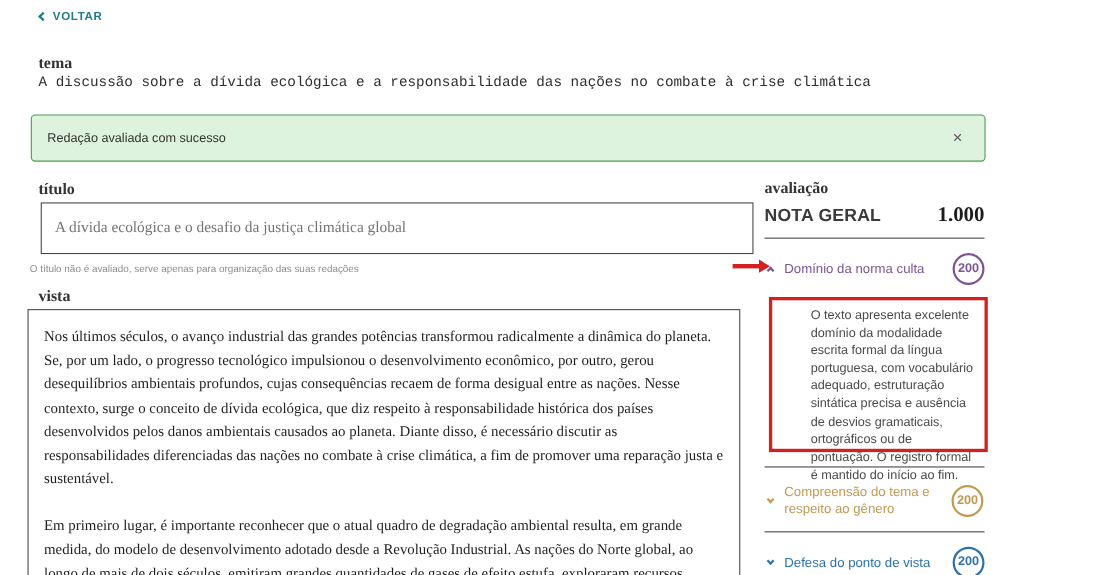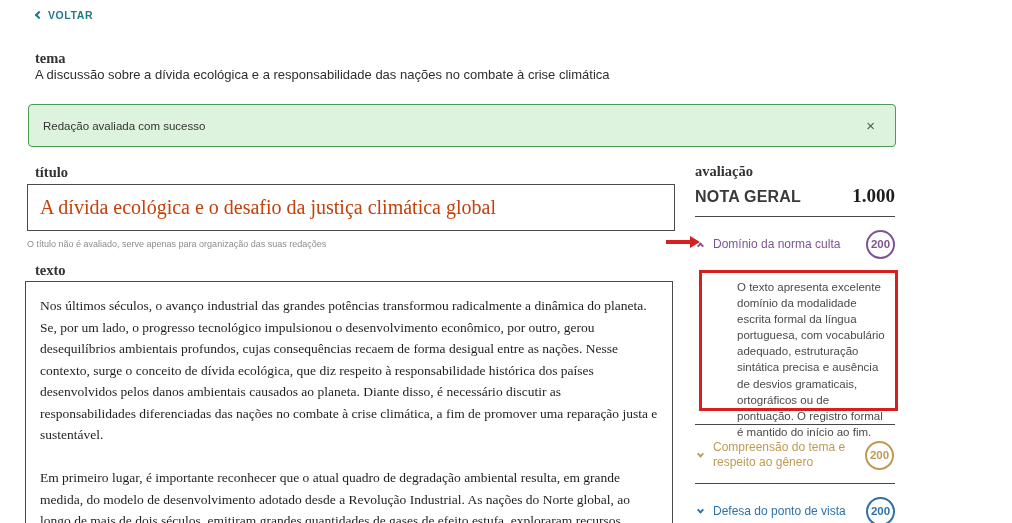--- a/index.html
+++ b/index.html
@@ -13,34 +13,34 @@
   .chev { display:inline-block; width:6px; height:6px;
           border-right:2px solid currentColor; border-bottom:2px solid currentColor; }
   .chev.left { transform:rotate(135deg); }
   .chev.up   { transform:rotate(-135deg) translate(-1px,-1px); }
   .chev.down { transform:rotate(45deg) translate(-1px,-1px); }
 
   
   .slabel { position:absolute; font-family:"Liberation Serif", serif; font-weight:bold;
             font-size:14.5px; color:#333; }
 
-  .tema-text { position:absolute; left:35px; top:67px; font-family:Liberation Sans, sans-serif;
+  .tema-text { position:absolute; left:35px; top:67px; font-family:Liberation Mono, monospace;
                font-size:13px; color:#2e2e2e; }
 
   
   .banner { position:absolute; left:28px; top:104px; width:868px; height:43px;
             border:1px solid; border-radius:4px; display:flex; align-items:center;
             justify-content:space-between; padding:0 20px 0 14px; }
   .banner-msg { font-size:11.5px; color:#333; }
   .banner-close { font-size:15px; color:#555; cursor:pointer; line-height:1; }
 
   
-  .titulo-input { position:absolute; left:27px; top:184px; width:648px; height:47px;
+  .titulo-input { position:absolute; left:37px; top:184px; width:648px; height:47px;
                   border:1px solid #4a4a4a; background:#fff; padding:0 12px;
-                  font-family:"Liberation Serif", serif; font-size:20px; color:#c2410c; }
+                  font-family:"Liberation Serif", serif; font-size:14px; color:#737373; }
   .titulo-helper { position:absolute; left:27px; top:239px; font-size:9px; color:#8d8d8d; }
 
   
   .texto-area { position:absolute; left:25px; top:281px; width:648px; height:300px;
                 border:1px solid #4a4a4a; background:#fff; resize:none;
                 padding:13px 14px; font-family:"Liberation Serif", serif;
                 font-size:13.5px; line-height:21.5px; color:#1f1f1f; overflow:hidden; }
 
   
   .nota-row { position:absolute; left:695px; top:185px; width:200px; display:flex;
@@ -83,21 +83,21 @@
 
   <div class="banner" style="background: rgb(221, 243, 221); border-color: rgb(75, 155, 85);">
     <span class="banner-msg">Redação avaliada com sucesso</span>
     <span class="banner-close">×</span>
   </div>
 
   <div class="slabel" style="left:35px; top:164px;">título</div>
   <input class="titulo-input" type="text" value="A dívida ecológica e o desafio da justiça climática global" style="">
   <div class="titulo-helper">O título não é avaliado, serve apenas para organização das suas redações</div>
 
-  <div class="slabel" style="left:35px; top:262px;">texto</div>
+  <div class="slabel" style="left:35px; top:262px;">vista</div>
   <textarea class="texto-area" spellcheck="false" style="">Nos últimos séculos, o avanço industrial das grandes potências transformou radicalmente a dinâmica do planeta. Se, por um lado, o progresso tecnológico impulsionou o desenvolvimento econômico, por outro, gerou desequilíbrios ambientais profundos, cujas consequências recaem de forma desigual entre as nações. Nesse contexto, surge o conceito de dívida ecológica, que diz respeito à responsabilidade histórica dos países desenvolvidos pelos danos ambientais causados ao planeta. Diante disso, é necessário discutir as responsabilidades diferenciadas das nações no combate à crise climática, a fim de promover uma reparação justa e sustentável.
 
 Em primeiro lugar, é importante reconhecer que o atual quadro de degradação ambiental resulta, em grande medida, do modelo de desenvolvimento adotado desde a Revolução Industrial. As nações do Norte global, ao longo de mais de dois séculos, emitiram grandes quantidades de gases de efeito estufa, exploraram recursos naturais de colônias e acumularam riqueza à custa de degradação ambiental. Hoje</textarea>
 
   <div class="slabel" style="left:695px; top:163px;">avaliação</div>
 
   <div class="nota-row">
     <span class="nota-label">NOTA GERAL</span>
     <span class="nota-value">1.000</span>
   </div>

